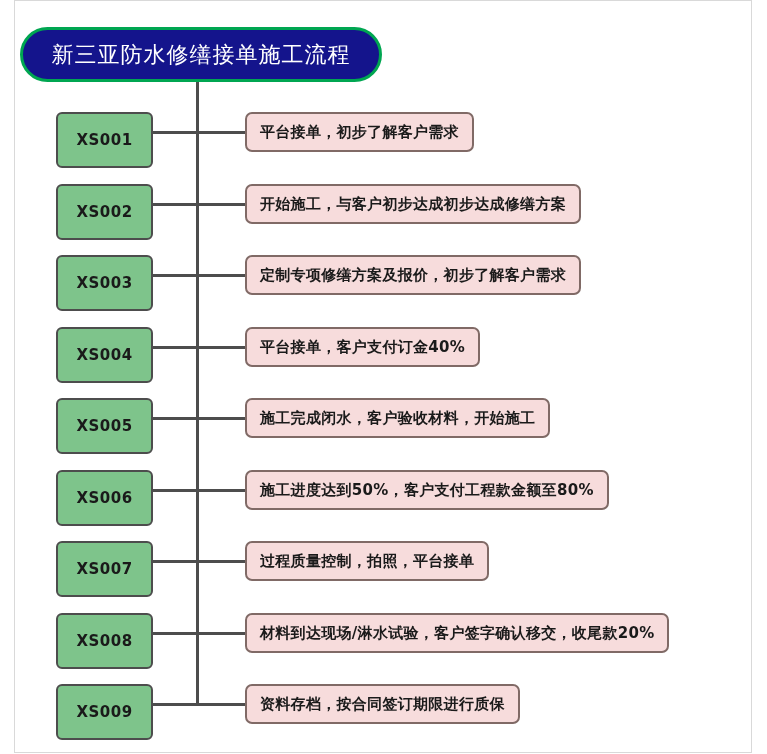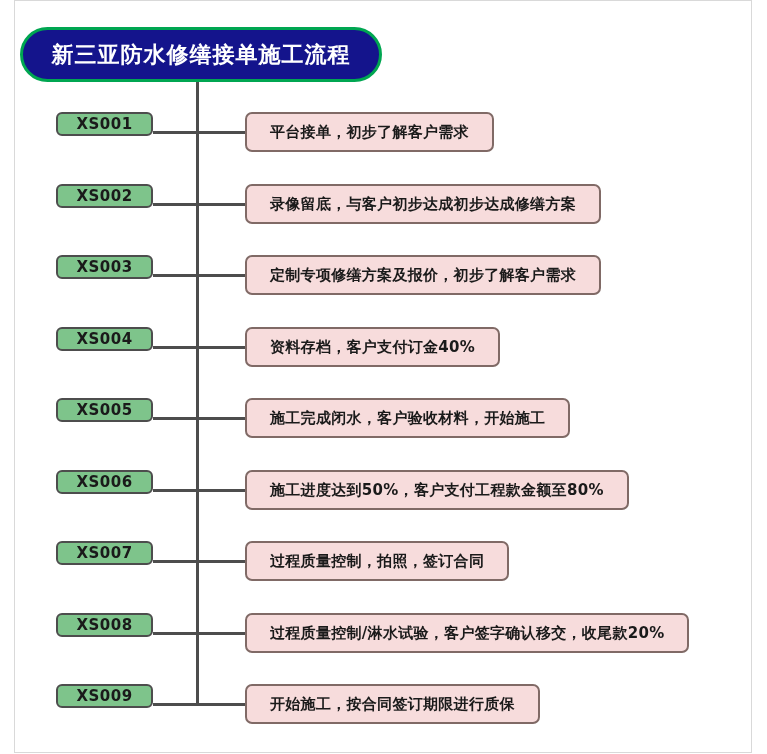--- a/index.html
+++ b/index.html
@@ -50,21 +50,21 @@
     border: 3px solid #00a651;
     border-radius: 28px;
     box-sizing: border-box;
     display: flex;
     align-items: center;
     justify-content: center;
   }
   #title-pill .title-text {
     color: #ffffff;
     font-size: 22px;
-    font-weight: bold;
+    font-weight: normal;
     letter-spacing: 1px;
     white-space: nowrap;
     line-height: 1;
   }
 
   
   #trunk {
     position: absolute;
     left: 196px;
     top: 82px;
@@ -76,21 +76,21 @@
   .row {
     position: absolute;
     left: 0;
     height: 40px;
   }
   .code-box {
     position: absolute;
     left: 56px;
     top: 0;
     width: 97px;
-    height: 24px;
+    height: 56px;
     background: #7ec48b;
     border: 2px solid #4d4d4d;
     border-radius: 6px;
     box-sizing: border-box;
     display: flex;
     align-items: center;
     justify-content: center;
     color: #1a1a1a;
     font-size: 15px;
     font-weight: bold;
@@ -100,21 +100,21 @@
     position: absolute;
     left: 245px;
     top: 0;
     height: 40px;
     background: #f7dcdc;
     border: 2px solid #806a66;
     border-radius: 7px;
     box-sizing: border-box;
     display: flex;
     align-items: center;
-    padding: 0 23px;
+    padding: 0 13px;
     color: #1a1a1a;
     font-size: 15px;
     font-weight: bold;
     white-space: nowrap;
     letter-spacing: 0.3px;
   }
   
   .lead-left {
     position: absolute;
     left: 153px;
@@ -151,59 +151,59 @@
       <div class="row" style="top: 112px;">
         <div class="code-box">XS001</div>
         <div class="lead-left"></div>
         <div class="lead-right"></div>
         <div class="desc-box">平台接单，初步了解客户需求</div>
       </div>
       <div class="row" style="top: 184px;">
         <div class="code-box">XS002</div>
         <div class="lead-left"></div>
         <div class="lead-right"></div>
-        <div class="desc-box">录像留底，与客户初步达成初步达成修缮方案</div>
+        <div class="desc-box">开始施工，与客户初步达成初步达成修缮方案</div>
       </div>
       <div class="row" style="top: 255px;">
         <div class="code-box">XS003</div>
         <div class="lead-left"></div>
         <div class="lead-right"></div>
         <div class="desc-box">定制专项修缮方案及报价，初步了解客户需求</div>
       </div>
       <div class="row" style="top: 327px;">
         <div class="code-box">XS004</div>
         <div class="lead-left"></div>
         <div class="lead-right"></div>
-        <div class="desc-box">资料存档，客户支付订金40%</div>
+        <div class="desc-box">平台接单，客户支付订金40%</div>
       </div>
       <div class="row" style="top: 398px;">
         <div class="code-box">XS005</div>
         <div class="lead-left"></div>
         <div class="lead-right"></div>
         <div class="desc-box">施工完成闭水，客户验收材料，开始施工</div>
       </div>
       <div class="row" style="top: 470px;">
         <div class="code-box">XS006</div>
         <div class="lead-left"></div>
         <div class="lead-right"></div>
         <div class="desc-box">施工进度达到50%，客户支付工程款金额至80%</div>
       </div>
       <div class="row" style="top: 541px;">
         <div class="code-box">XS007</div>
         <div class="lead-left"></div>
         <div class="lead-right"></div>
-        <div class="desc-box">过程质量控制，拍照，签订合同</div>
+        <div class="desc-box">过程质量控制，拍照，平台接单</div>
       </div>
       <div class="row" style="top: 613px;">
         <div class="code-box">XS008</div>
         <div class="lead-left"></div>
         <div class="lead-right"></div>
-        <div class="desc-box">过程质量控制/淋水试验，客户签字确认移交，收尾款20%</div>
+        <div class="desc-box">材料到达现场/淋水试验，客户签字确认移交，收尾款20%</div>
       </div>
       <div class="row" style="top: 684px;">
         <div class="code-box">XS009</div>
         <div class="lead-left"></div>
         <div class="lead-right"></div>
-        <div class="desc-box">开始施工，按合同签订期限进行质保</div>
+        <div class="desc-box">资料存档，按合同签订期限进行质保</div>
       </div>
     </div>
 
 </div>
 
 </body></html>

